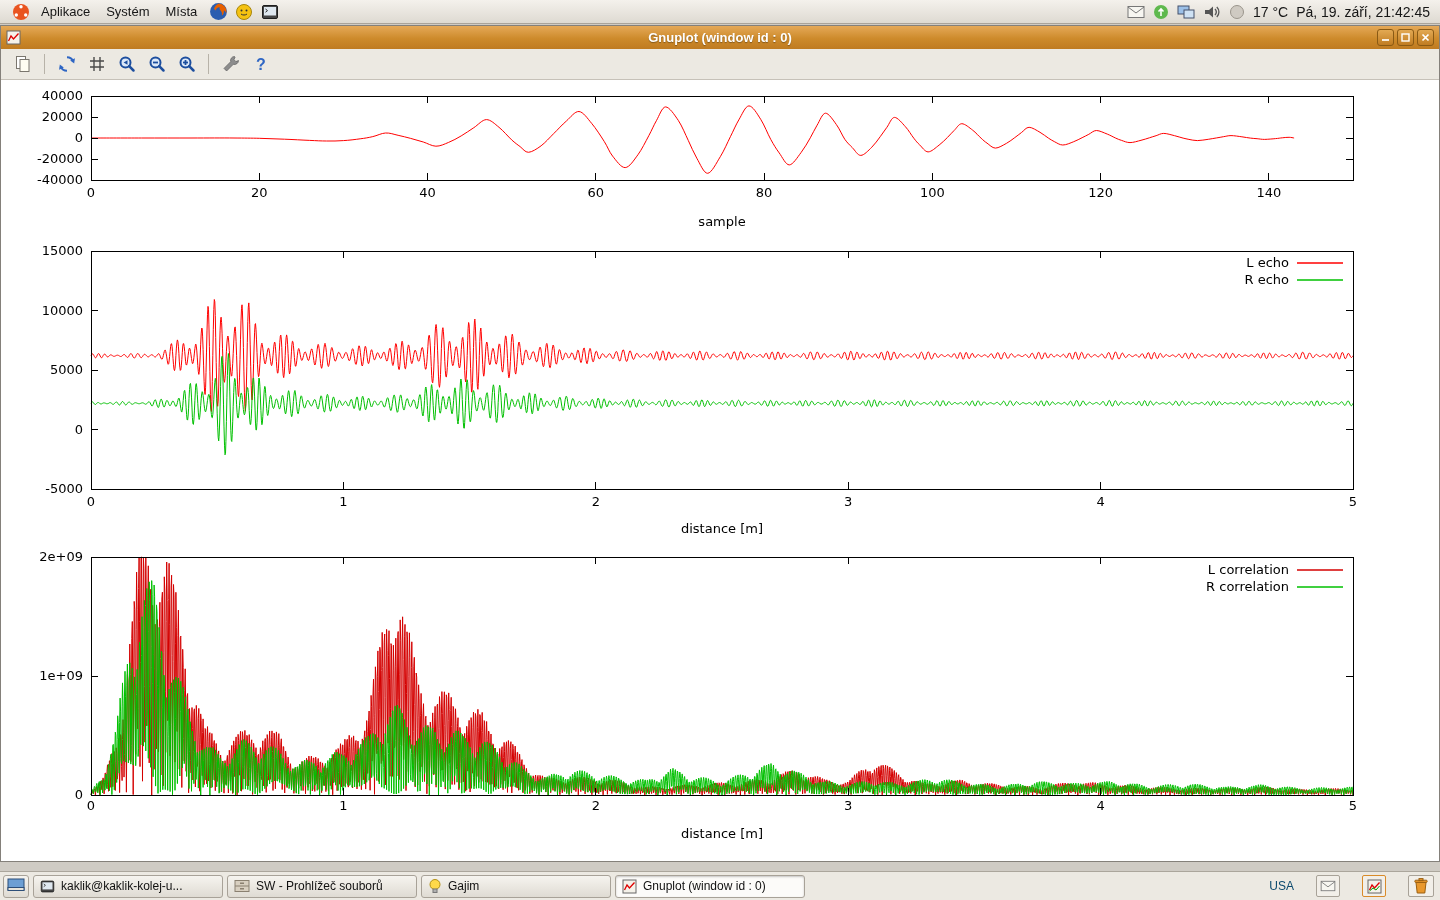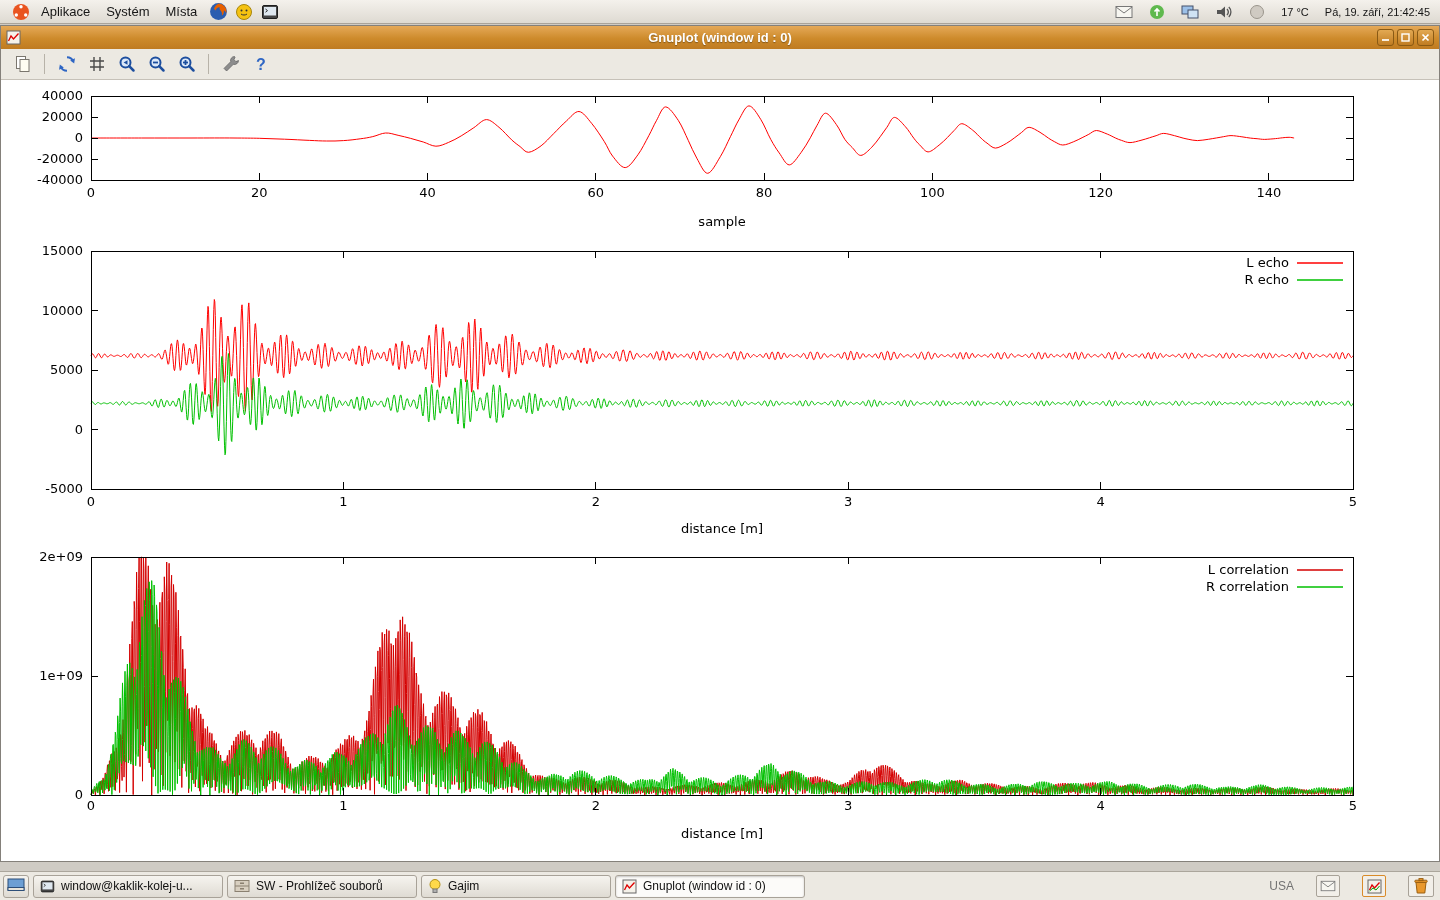--- a/index.html
+++ b/index.html
@@ -12,21 +12,21 @@
   
   #panel {
     position:absolute; top:0; left:0; width:1440px; height:24px;
     background:linear-gradient(#f4f1ec,#dedad2);
     border-bottom:1px solid #a9a39a;
     display:flex; align-items:center; padding:0 4px; z-index:6;
   }
   .panel-left { display:flex; align-items:center; }
   .menu-item { display:flex; align-items:center; gap:11px; padding:2px 8px; font-size:13px; color:#161616; }
   .launcher { width:22px; height:22px; display:flex; align-items:center; justify-content:center; margin:0 2px; }
-  .panel-right { margin-left:auto; display:flex; align-items:center; gap:16px; font-size:11px; color:#161616; padding-right:6px; }
+  .panel-right { margin-left:auto; display:flex; align-items:center; gap:8px; font-size:14px; color:#161616; padding-right:6px; }
   
   #gwin {
     position:absolute; top:25px; left:0; width:1440px; height:837px;
     border:1px solid #84807a; background:#fff;
   }
   .titlebar {
     height:23px; position:relative;
     background:linear-gradient(#e5a958,#cd8a2b 55%,#bf7b21);
     display:flex; align-items:center; padding:0 5px;
   }
@@ -65,21 +65,21 @@
   }
   .task-btn {
     width:190px; height:23px; margin-left:4px;
     border:1px solid #a8a298; border-radius:3px;
     background:linear-gradient(#f6f4ef,#dfdbd3);
     display:flex; align-items:center; gap:6px; padding:0 6px;
     font-size:12px; color:#111; overflow:hidden; white-space:nowrap;
   }
   .task-btn .lbl { overflow:hidden; text-overflow:ellipsis; }
   .task-btn.active { background:#fcfbf9; box-shadow:inset 0 1px 2px rgba(0,0,0,.22); }
-  .task-right { margin-left:auto; display:flex; align-items:center; gap:22px; padding-right:3px; font-size:12px; color:#737373; }
+  .task-right { margin-left:auto; display:flex; align-items:center; gap:22px; padding-right:3px; font-size:12px; color:#0c4a6e; }
   .tray-box {
     height:22px; min-width:24px; border:1px solid #a8a298; border-radius:2px;
     background:#f2efe9; display:flex; align-items:center; justify-content:center; padding:0 2px;
   }
   .tray-box.hl { border-color:#d98b2a; }
 </style>
 </head>
 <body>
 
 <div id="desktop">
@@ -364,21 +364,21 @@
           <rect x="1" y="1" width="16" height="11" fill="#6d9fd4" stroke="#2d4e78"></rect>
           <rect x="1" y="9.5" width="16" height="3" fill="#e8e4da" stroke="#2d4e78"></rect>
         </svg>
     </span>
     <div class="task-btn">
       <svg width="15" height="15" viewBox="0 0 18 18">
           <rect x="1.5" y="2.5" width="15" height="13" rx="1.5" fill="#454545" stroke="#1e1e1e"></rect>
           <rect x="3" y="4" width="12" height="8.5" fill="#dfe8f0"></rect>
           <path d="M4.5 6l2 1.6-2 1.6" stroke="#2a2a2a" fill="none"></path>
         </svg>
-      <span class="lbl">window@kaklik-kolej-u...</span>
+      <span class="lbl">kaklik@kaklik-kolej-u...</span>
     </div>
     <div class="task-btn">
       <svg width="16" height="14" viewBox="0 0 16 14">
           <rect x="1" y="1.5" width="14" height="11" fill="#d8cfc0" stroke="#8a8070"></rect>
           <line x1="1" y1="7" x2="15" y2="7" stroke="#8a8070"></line>
           <rect x="6" y="3.5" width="4" height="1.5" fill="#8a8070"></rect>
           <rect x="6" y="9" width="4" height="1.5" fill="#8a8070"></rect>
         </svg>
       <span class="lbl">SW - Prohlížeč souborů</span>
     </div>

